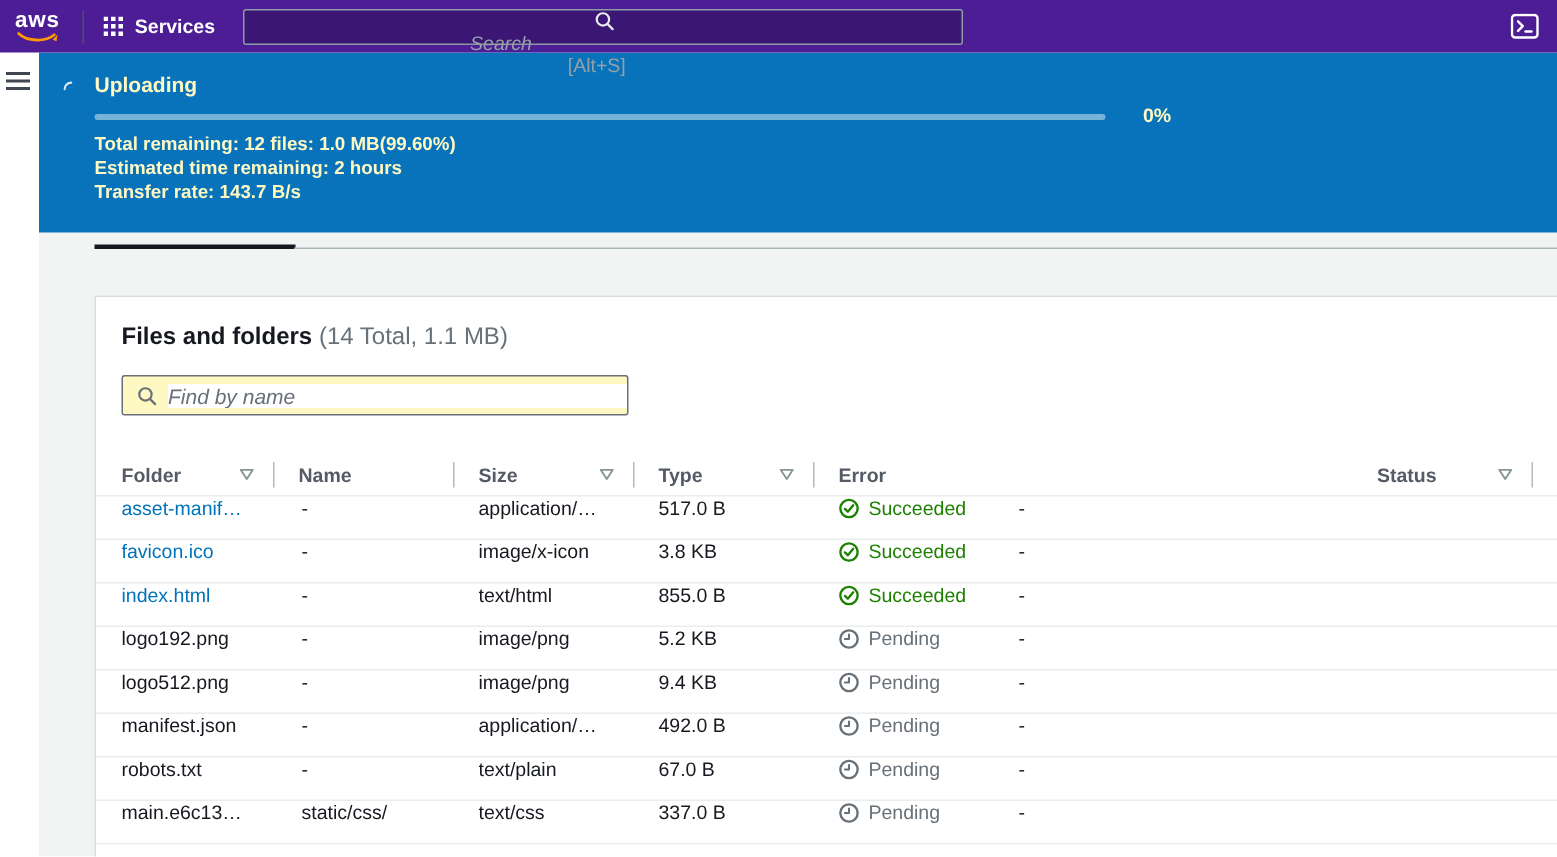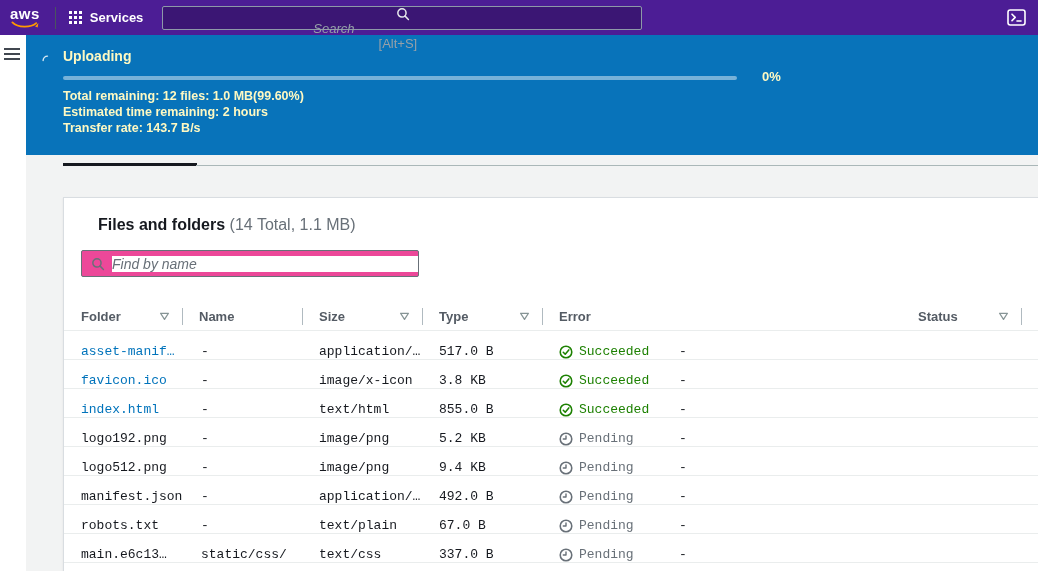--- a/index.html
+++ b/index.html
@@ -48,41 +48,41 @@
   
   .content-bg { position:absolute; top:155px; left:26px; right:0; bottom:0; background:#f2f3f3; z-index:1; }
   .tab-dark { position:absolute; top:163px; left:63px; width:134px; height:3px;
     background:#16191f; z-index:2; }
   .tab-line { position:absolute; top:165px; left:196px; right:0; height:1px;
     background:#aab7b8; z-index:2; }
 
   
   .card { position:absolute; top:197px; left:63px; right:-1px; bottom:-12px;
     background:#fff; border:1px solid #d9dde1; box-shadow:0 1px 2px rgba(0,0,0,.07); z-index:2; }
-  .panel-title { margin:18px 0 0 34px; font-size:16px; color:#16191f; }
+  .panel-title { margin:18px 0 0 17px; font-size:16px; color:#16191f; }
   .panel-title .t { font-weight:700; }
   .panel-title .c { color:#687078; font-weight:400; }
   .find-wrap { margin:16px 0 0 17px; width:338px; height:27px; border:1px solid #687078;
-    border-radius:2px; display:flex; align-items:center; background:#ec4899; }
+    border-radius:2px; display:flex; align-items:center; background:#fef9c3; }
   .find-wrap .mag { margin:0 7px 0 9px; display:flex; }
   .find-input { flex:1; border:none; outline:none; font-size:14px; font-style:italic;
     color:#16191f; font-family:inherit; }
   .find-input::placeholder { color:#687078; font-style:italic; }
 
   
   .table { margin-top:26px; }
   .thead { display:flex; height:28px; align-items:center; padding-left:17px;
     border-bottom:1px solid #eaeded; font-size:13px; font-weight:700; color:#545b64; }
   .hcell { position:relative; height:100%; display:flex; align-items:center; }
   .c-name { width:120px; } .c-folder { width:118px; } .c-type { width:120px; }
   .c-size { width:120px; } .c-status { width:120px; } .c-error { flex:1; }
   .hdiv { position:absolute; right:16px; top:5px; bottom:5px; width:1px; background:#b0bac0; }
   .hfilter { position:absolute; right:29px; top:9px; cursor:pointer; display:flex; }
-  .trow { display:flex; height:29px; align-items:flex-end; padding-left:17px;
-    border-bottom:1px solid #eaeded; font-size:13px; color:#16191f;font-family:Liberation Mono, monospace; }
+  .trow { display:flex; height:29px; align-items:flex-start; padding-left:17px;
+    border-bottom:1px solid #eaeded; font-size:13px; color:#16191f; }
   .cell { overflow:hidden; white-space:nowrap; }
   .name-text { color:#16191f; }
   .name-text.link { color:#0073bb; cursor:pointer; }
   .status-badge { display:flex; align-items:center; gap:6px; }
   .sicon { display:flex; }
   .ok .sicon { color:#1d8102; } .ok .stext { color:#1d8102; }
   .pending .sicon { color:#687078; } .pending .stext { color:#687078; }
 </style>
 </head>
 <body>

